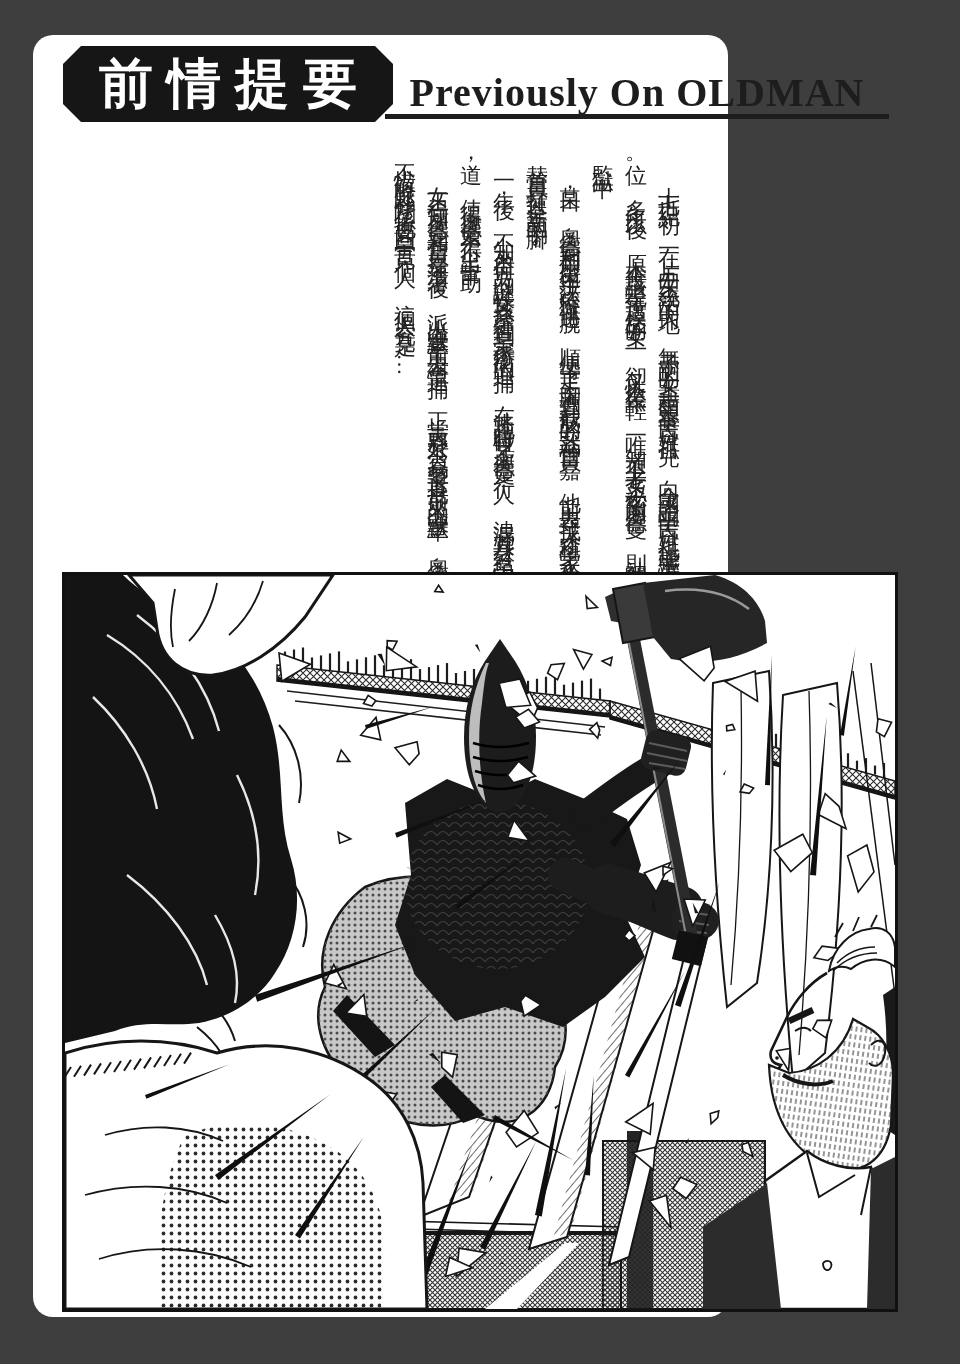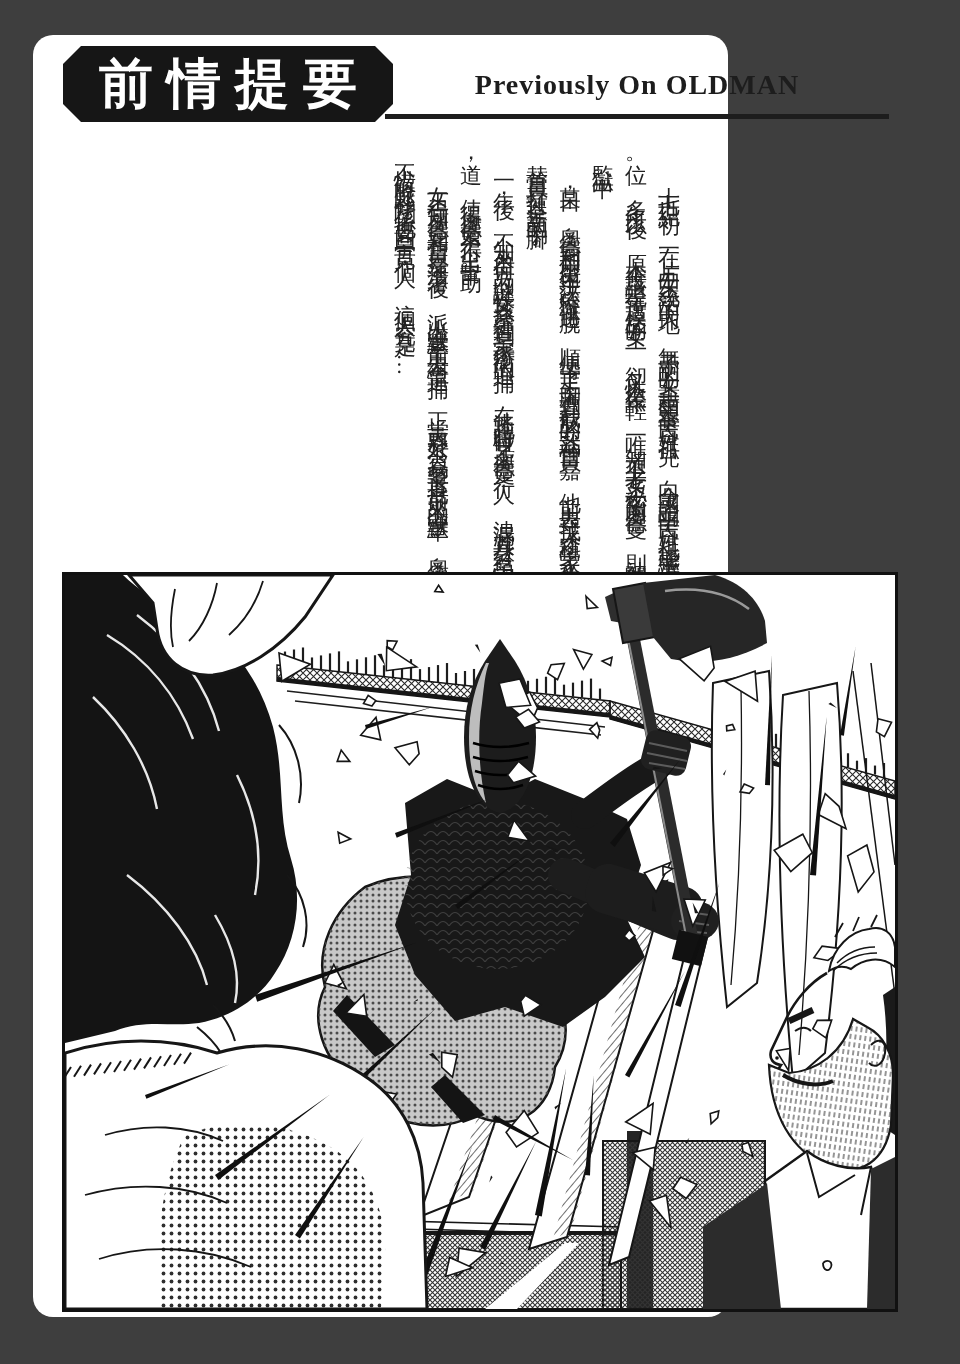--- a/index.html
+++ b/index.html
@@ -5,21 +5,21 @@
   html,body{margin:0;padding:0;background:#3e3e3e;width:960px;height:1364px;overflow:hidden;}
   .stage{position:relative;width:960px;height:1364px;background:#3e3e3e;font-family:"Liberation Serif",serif;}
   .paper{position:absolute;left:33px;top:35px;width:695px;height:1282px;background:#ffffff;border-radius:20px;}
   
   .hdr{position:absolute;left:0;top:0;width:100%;height:140px;}
   .title-box{position:absolute;left:30px;top:11px;width:330px;height:76px;background:#161616;
     clip-path:polygon(18px 0,calc(100% - 18px) 0,100% 18px,100% calc(100% - 18px),calc(100% - 18px) 100%,18px 100%,0 calc(100% - 18px),0 18px);
     display:flex;align-items:center;justify-content:center;}
   .title-box span{color:#ffffff;font-size:54px;font-weight:700;letter-spacing:14px;text-indent:14px;line-height:1;}
   .title-en{position:absolute;left:352px;top:34px;width:504px;text-align:center;
-    font-size:28px;font-weight:700;color:#1d1d1d;letter-spacing:1px;white-space:nowrap;}
+    font-size:40px;font-weight:700;color:#1d1d1d;letter-spacing:1px;white-space:nowrap;}
   .title-rule{position:absolute;left:352px;top:79px;width:504px;height:5px;background:#1d1d1d;}
   
   .synopsis{position:absolute;top:112px;right:42px;height:438px;
     writing-mode:vertical-rl;text-orientation:mixed;
     font-size:22px;line-height:33px;letter-spacing:6.5px;color:#222;}
   .synopsis p{margin:0;text-indent:1em;}
   
   .panel{position:absolute;left:29px;top:537px;width:836px;height:740px;margin:0;
     border:3px solid #111;box-sizing:border-box;background:#fff;overflow:hidden;}
   .panel svg{display:block;width:830px;height:734px;}

